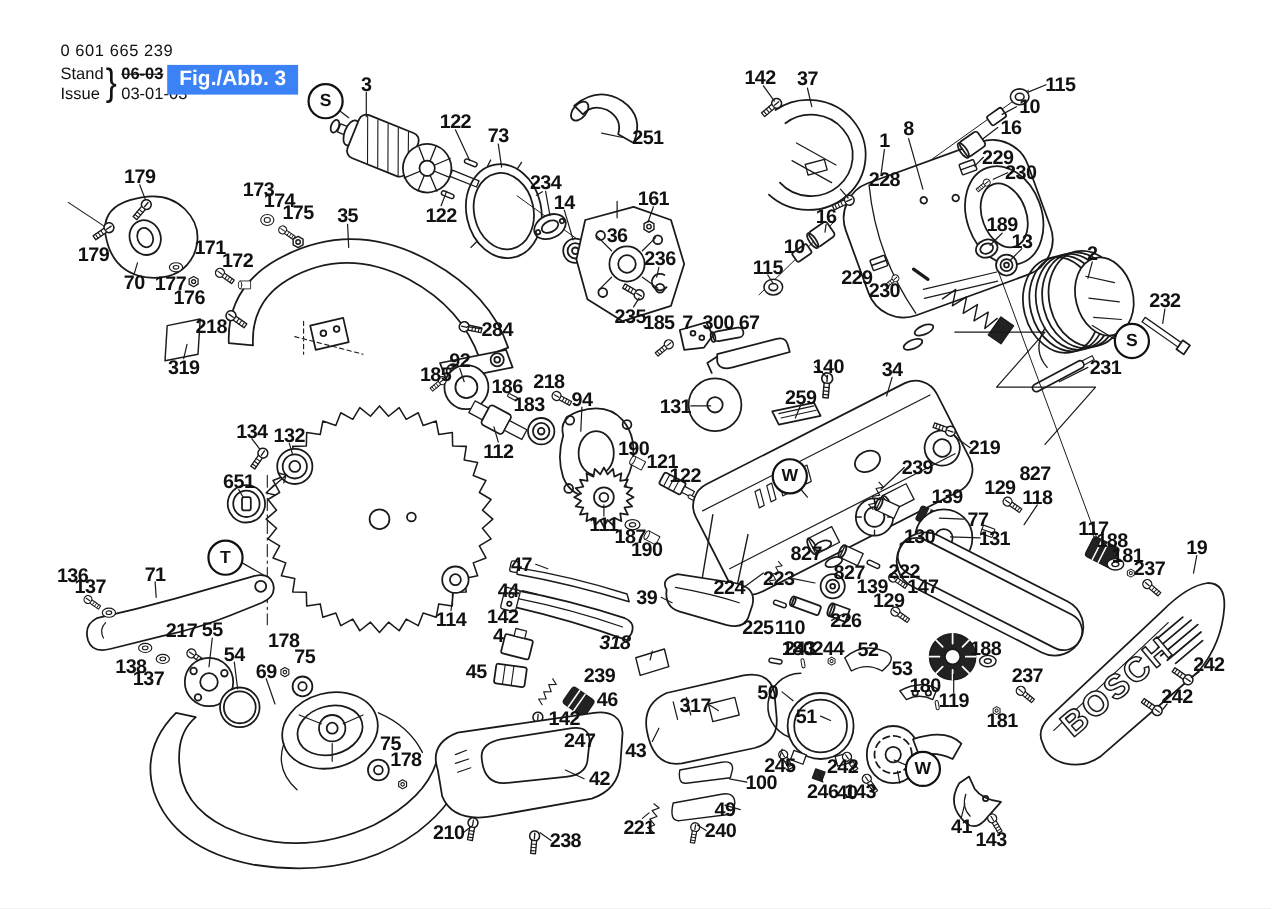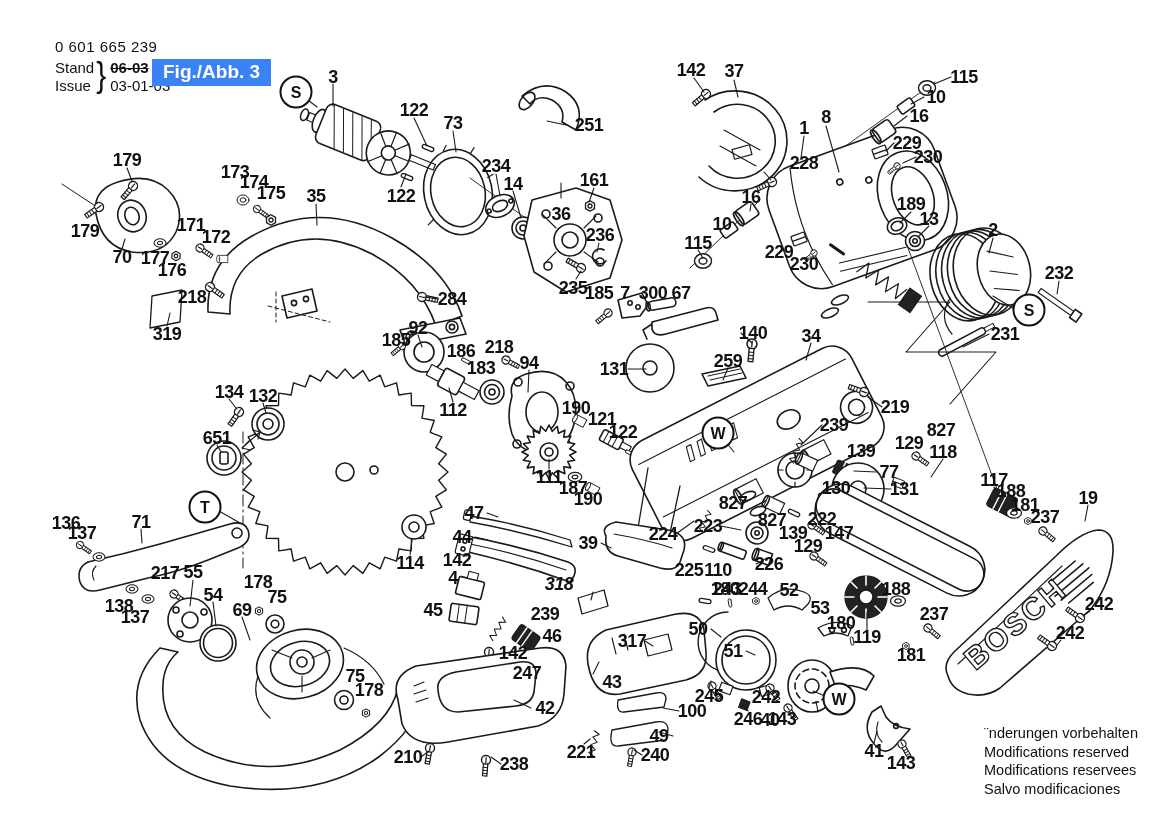--- a/index.html
+++ b/index.html
@@ -37,26 +37,20 @@
       </div>
       <div class="si-brace">}</div>
       <div class="si-values">
         <span class="struck">06-03</span>
         <span>03-01-03</span>
       </div>
     </div>
   </div>
   <div class="fig-badge">Fig./Abb. 3</div>
 
-  <div class="footer">
-    <div>¨nderungen vorbehalten</div>
-    <div>Modifications reserved</div>
-    <div>Modifications reservees</div>
-    <div>Salvo modificaciones</div>
-  </div>
 
   <svg class="art" width="1169" height="826" viewBox="0 0 1169 826">
     <defs>
       <g id="scr" stroke="#1a1a1a" fill="#fff">
         <circle cx="0" cy="0" r="4.5" stroke-width="1.4"></circle>
         <line x1="-2.5" y1="0" x2="2.5" y2="0" stroke-width="1.2"></line>
         <rect x="4" y="-2.2" width="12" height="4.4" stroke-width="1.2"></rect>
         <line x1="7.5" y1="-2.2" x2="7.5" y2="2.2" stroke-width="1"></line>
         <line x1="10.5" y1="-2.2" x2="10.5" y2="2.2" stroke-width="1"></line>
         <line x1="13.5" y1="-2.2" x2="13.5" y2="2.2" stroke-width="1"></line>
@@ -686,21 +680,21 @@
       <div class="part-label" style="left: 433px; top: 610px;">45</div>
       <div class="part-label" style="left: 545px; top: 614px;">239</div>
       <div class="part-label" style="left: 552px; top: 636px;">46</div>
       <div class="part-label" style="left: 513px; top: 653px;">142</div>
       <div class="part-label" style="left: 527px; top: 673px;">247</div>
       <div class="part-label" style="left: 545px; top: 708px;">42</div>
       <div class="part-label" style="left: 408px; top: 757px;">210</div>
       <div class="part-label" style="left: 514px; top: 764px;">238</div>
       <div class="part-label" style="left: 559px; top: 584px; font-style: italic;">318</div>
       <div class="part-label" style="left: 632px; top: 641px;">317</div>
-      <div class="part-label" style="left: 612px; top: 682px; text-align: right;">43</div>
+      <div class="part-label" style="left: 578px; top: 682px; text-align: right;">43</div>
       <div class="part-label" style="left: 588px; top: 543px;">39</div>
       <div class="part-label" style="left: 692px; top: 711px;">100</div>
       <div class="part-label" style="left: 659px; top: 736px;">49</div>
       <div class="part-label" style="left: 581px; top: 752px;">221</div>
       <div class="part-label" style="left: 655px; top: 755px;">240</div>
       <div class="part-label" style="left: 709px; top: 696px;">245</div>
       <div class="part-label" style="left: 748px; top: 719px;">246</div>
       <div class="part-label" style="left: 766px; top: 697px;">242</div>
       <div class="part-label" style="left: 782px; top: 719px;">143</div>
       <div class="part-label" style="left: 770px; top: 720px;">40</div>

